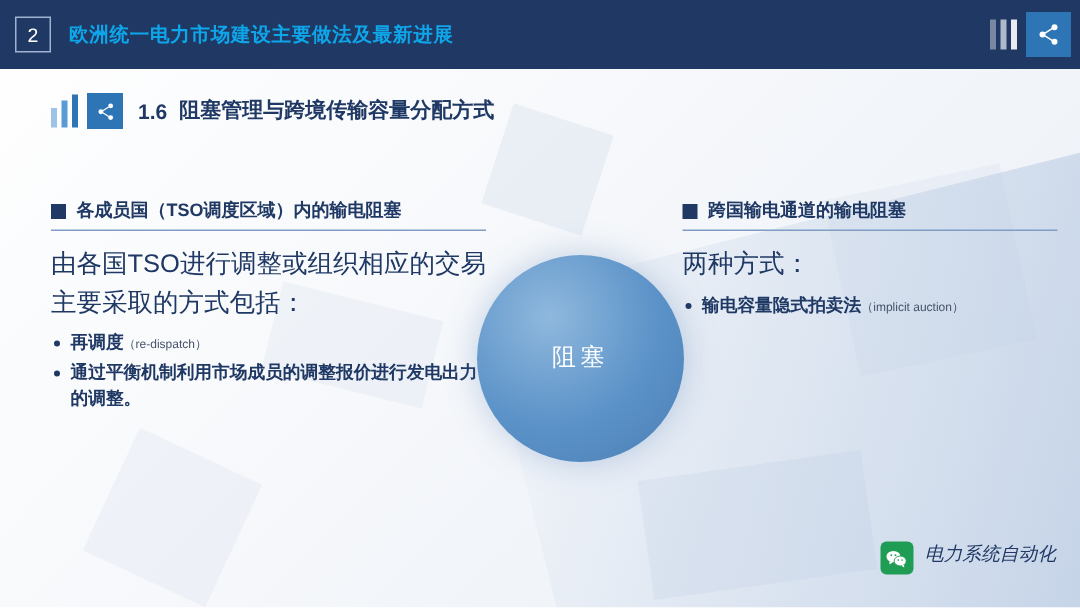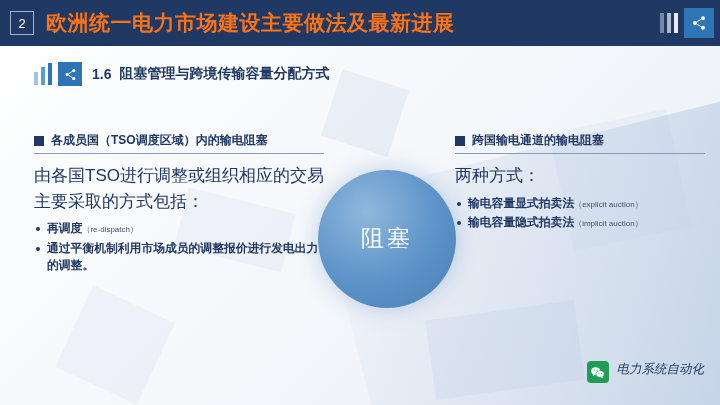--- a/index.html
+++ b/index.html
@@ -58,22 +58,22 @@
     border: 1px solid #9fb3d1;
     color: #ffffff;
     font-size: 13px;
     display: flex;
     align-items: center;
     justify-content: center;
     flex: none;
   }
   .hdr-title {
     margin-left: 12px;
-    color: #f97316;
-    font-size: 21px;
+    color: #0ea5e9;
+    font-size: 13px;
     font-weight: bold;
     letter-spacing: 0.5px;
     white-space: nowrap;
   }
   .hdr-right {
     position: absolute;
     right: 0;
     top: 0;
     height: 46px;
     display: flex;
@@ -221,21 +221,21 @@
     width: 138px;
     height: 138px;
     border-radius: 50%;
     background: radial-gradient(circle at 35% 30%, #8fb8dd 0%, #5b92c8 55%, #4a7fb5 100%);
     box-shadow: 0 0 22px rgba(90,130,180,0.35);
     display: flex;
     flex-direction: column;
     align-items: center;
     justify-content: center;
     color: #ffffff;
-    font-size: 23px;
+    font-size: 16px;
     letter-spacing: 3px;
     line-height: 1.45;
   }
 
   
   .wm {
     position: absolute;
     right: 16px;
     bottom: 22px;
     display: flex;
@@ -335,23 +335,20 @@
   <div class="col col-right">
     <div class="col-head">
       <span class="sq"></span>
       <span class="txt">跨国输电通道的输电阻塞</span>
     </div>
     <div class="para">
       <span class="ln">两种方式：</span>
     </div>
     <ul class="bullets">
       <li>
-        <span>输电容量显式拍卖法</span><span class="small">（explicit auction）</span>
-      </li>
-      <li>
         <span>输电容量隐式拍卖法</span><span class="small">（implicit auction）</span>
       </li>
     </ul>
   </div>
 
   <div class="wm">
     <div class="wm-badge">
       <svg width="15" height="13" viewBox="0 0 20 16" aria-hidden="true">
         <ellipse cx="7.5" cy="6" rx="6.2" ry="5" fill="#ffffff"></ellipse>
         <polygon points="4,10 4,13 7,11" fill="#ffffff"></polygon>

